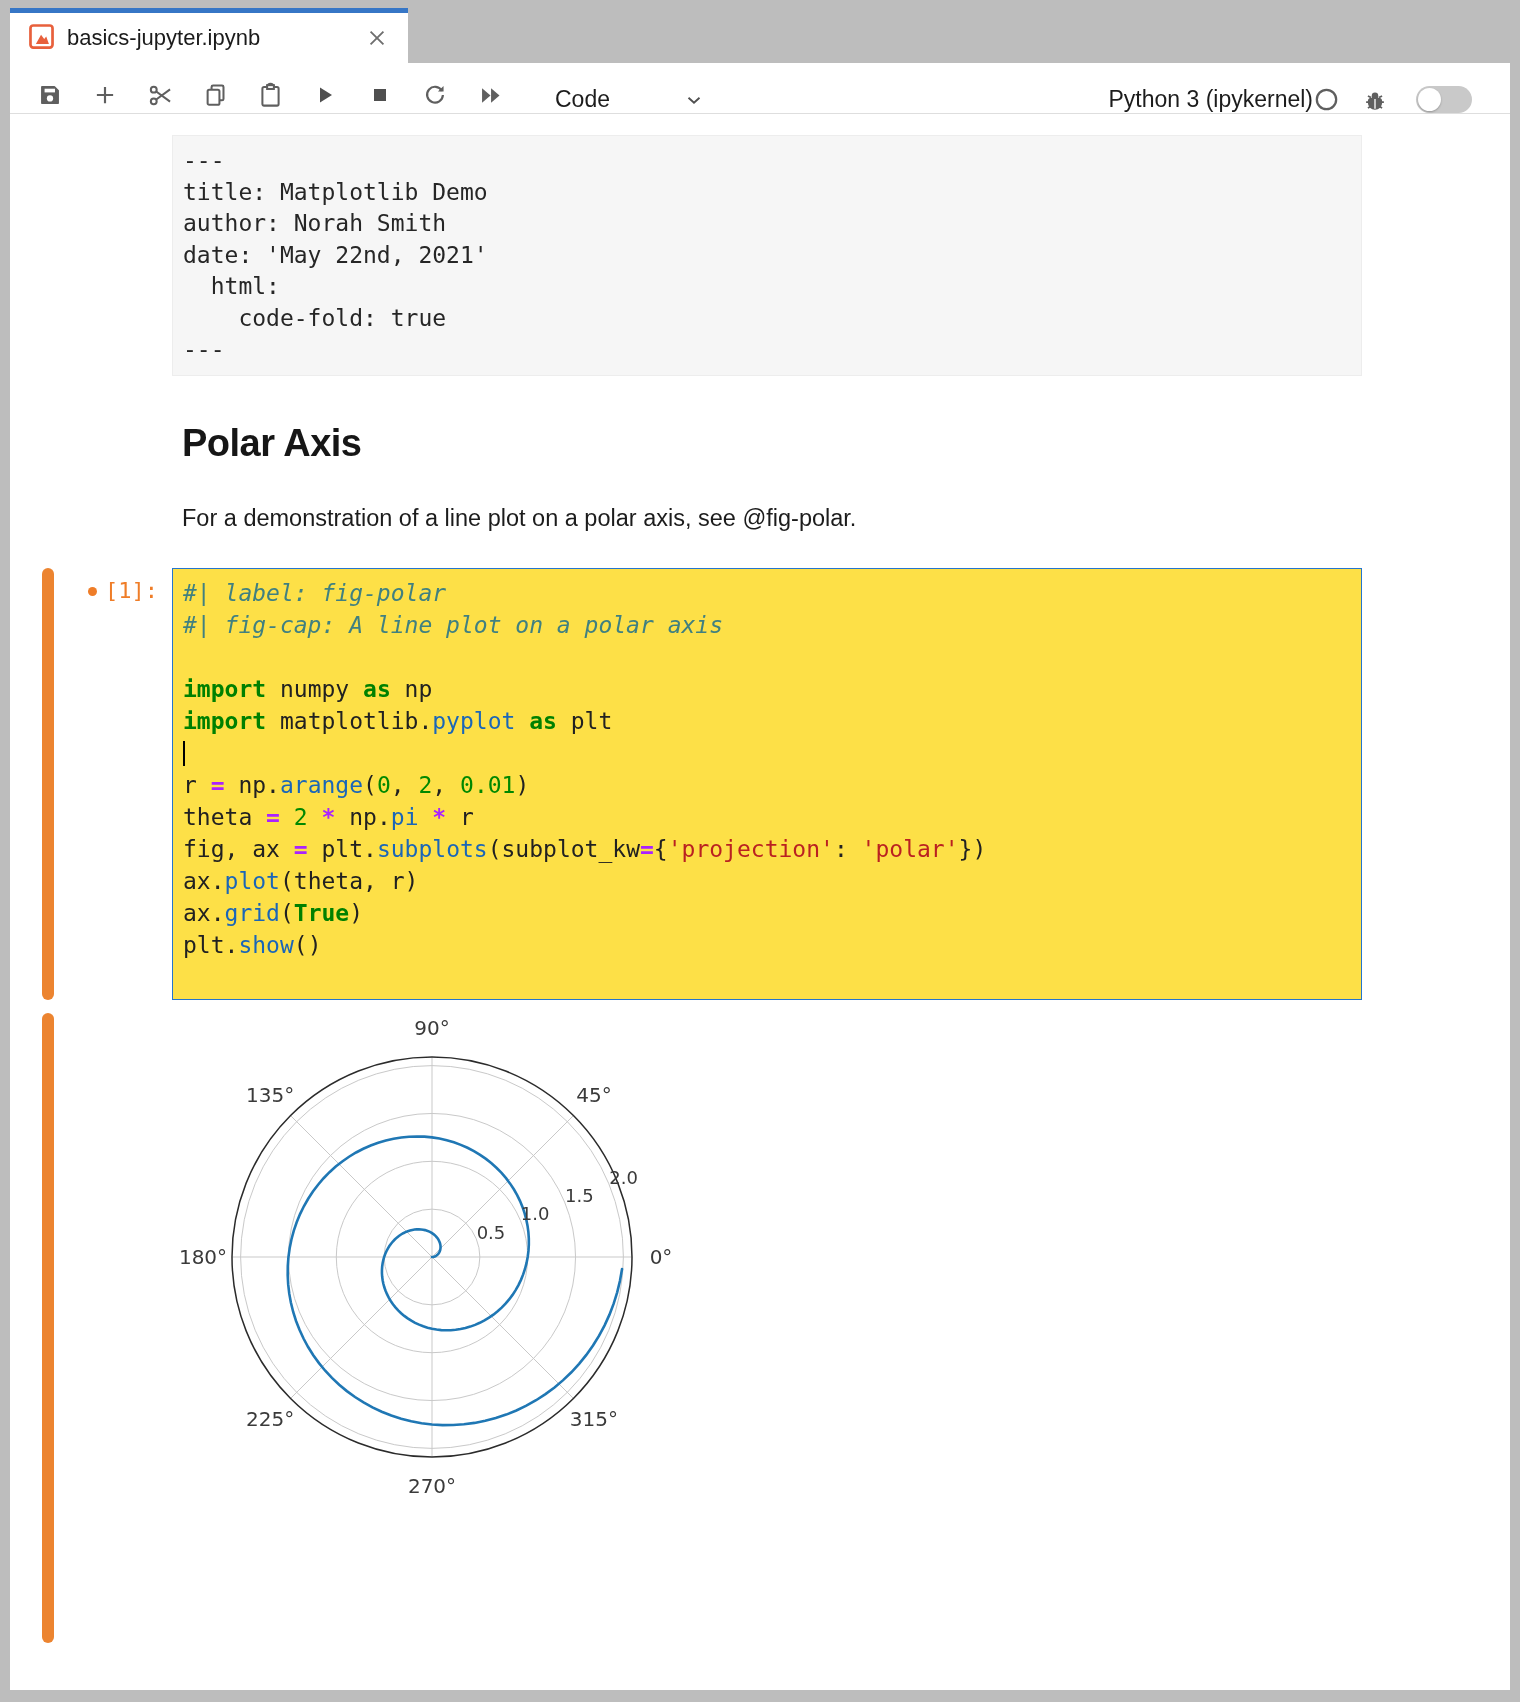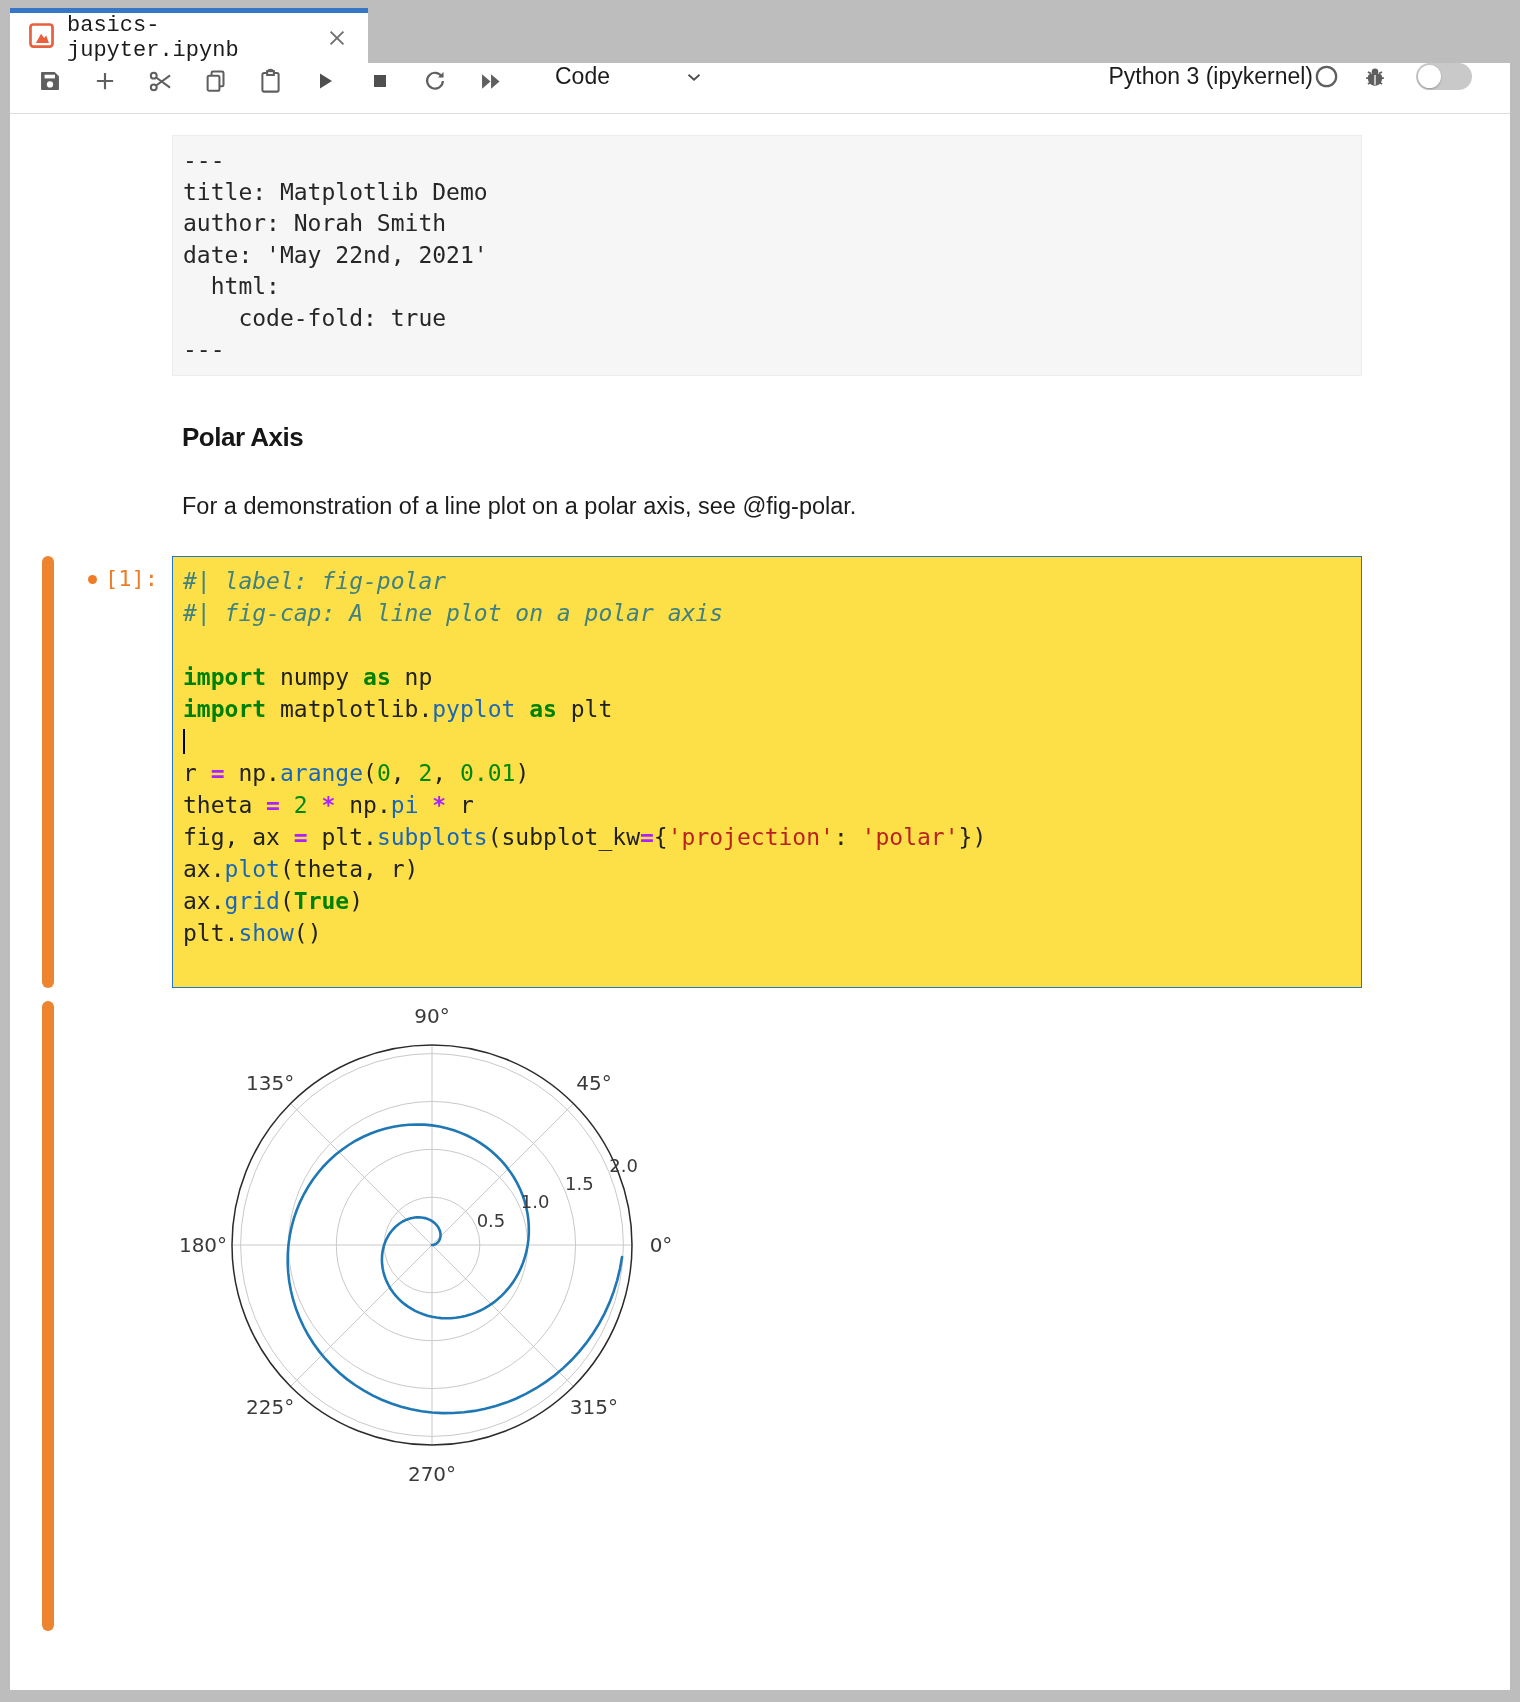--- a/index.html
+++ b/index.html
@@ -5,49 +5,49 @@
   * { margin:0; padding:0; box-sizing:border-box; }
   html,body { background:#bdbdbd; }
   .window {
     position:relative; width:1520px; height:1702px;
     background:#bdbdbd; font-family:"Liberation Sans", sans-serif;
     overflow:hidden;
   }
   
   .tabbar { position:absolute; left:10px; top:0; right:10px; height:63px; background:#bdbdbd; }
   .tab {
-    position:absolute; left:0; top:8px; width:358px; height:55px;
+    position:absolute; left:0; top:8px; width:398px; height:55px;
     background:#ffffff; border-top:5px solid #3676c6;
-    display:flex; align-items:center; padding:0 18px 0 18px;font-family:Liberation Mono, monospace;
+    display:flex; align-items:center; padding:0 18px 0 18px;
   }
   .tab-title { font-size:22px; color:#1b1b1b; margin-left:12px; flex:1; }
   .tab-close { width:26px; height:26px; display:flex; align-items:center; justify-content:center; cursor:pointer; }
   
   .toolbar {
     position:absolute; left:10px; top:63px; right:10px; height:51px;
     background:#ffffff; border-bottom:1px solid #dedede;
-    display:flex; align-items:flex-start; padding:0 38px 0 22px;
+    display:flex; align-items:flex-end; padding:0 38px 0 22px;
   }
   .tbtn { width:36px; height:36px; display:flex; align-items:center; justify-content:center; margin-right:19px; cursor:pointer; }
   .celltype { display:flex; align-items:center; margin-left:28px; width:150px; justify-content:space-between; cursor:pointer; }
   .celltype-label { font-size:23px; color:#1c1c1c; }
   .tb-spacer { flex:1; }
   .kernel-name { font-size:23px; color:#1c1c1c; cursor:pointer; }
   .kstatus { margin-right:22px; display:flex; align-items:center; }
   .bugbtn { margin-right:28px; display:flex; align-items:center; cursor:pointer; }
   .toggle { width:56px; height:27px; border-radius:14px; background:#c9c9c9; position:relative; cursor:pointer; }
   .toggle .knob { position:absolute; left:2px; top:2px; width:23px; height:23px; border-radius:50%; background:#ffffff; box-shadow:0 1px 2px rgba(0,0,0,.25); }
   
   .content { position:absolute; left:10px; top:114px; right:10px; bottom:12px; background:#ffffff; overflow:hidden; }
   .raw-cell {
     margin:21px 148px 0 162px; background:#f6f6f6; border:1px solid #ededed;
     padding:9px 0 9px 10px;
   }
   .raw-cell .cl { font-family:"DejaVu Sans Mono", monospace; font-size:23px; line-height:31.5px; white-space:pre; color:#262626; min-height:31.5px; }
-  h1.md-h1 { margin:46px 148px 2px 162px; padding-left:10px; font-size:26px; font-weight:700; color:#161616; letter-spacing:-0.5px; }
+  h1.md-h1 { margin:46px 148px 2px 162px; padding-left:10px; font-size:38px; font-weight:700; color:#161616; letter-spacing:-0.5px; }
   p.md-p { margin:40px 148px 0 162px; padding-left:10px; font-size:23.5px; color:#1c1c1c; }
   
   .cell-row { position:relative; margin-top:36px; }
   .collapser { position:absolute; left:32px; top:0; bottom:0; width:12px; border-radius:6px; background:#ec8430; cursor:pointer; }
   .prompt {
     position:absolute; left:0; top:10px; width:148px; text-align:right;
     font-family:"DejaVu Sans Mono", monospace; font-size:22px; color:#ef7d28;
   }
   .prompt .dot { display:inline-block; width:9px; height:9px; border-radius:50%; background:#ef7d28; margin-right:8px; vertical-align:middle; }
   .editor {

